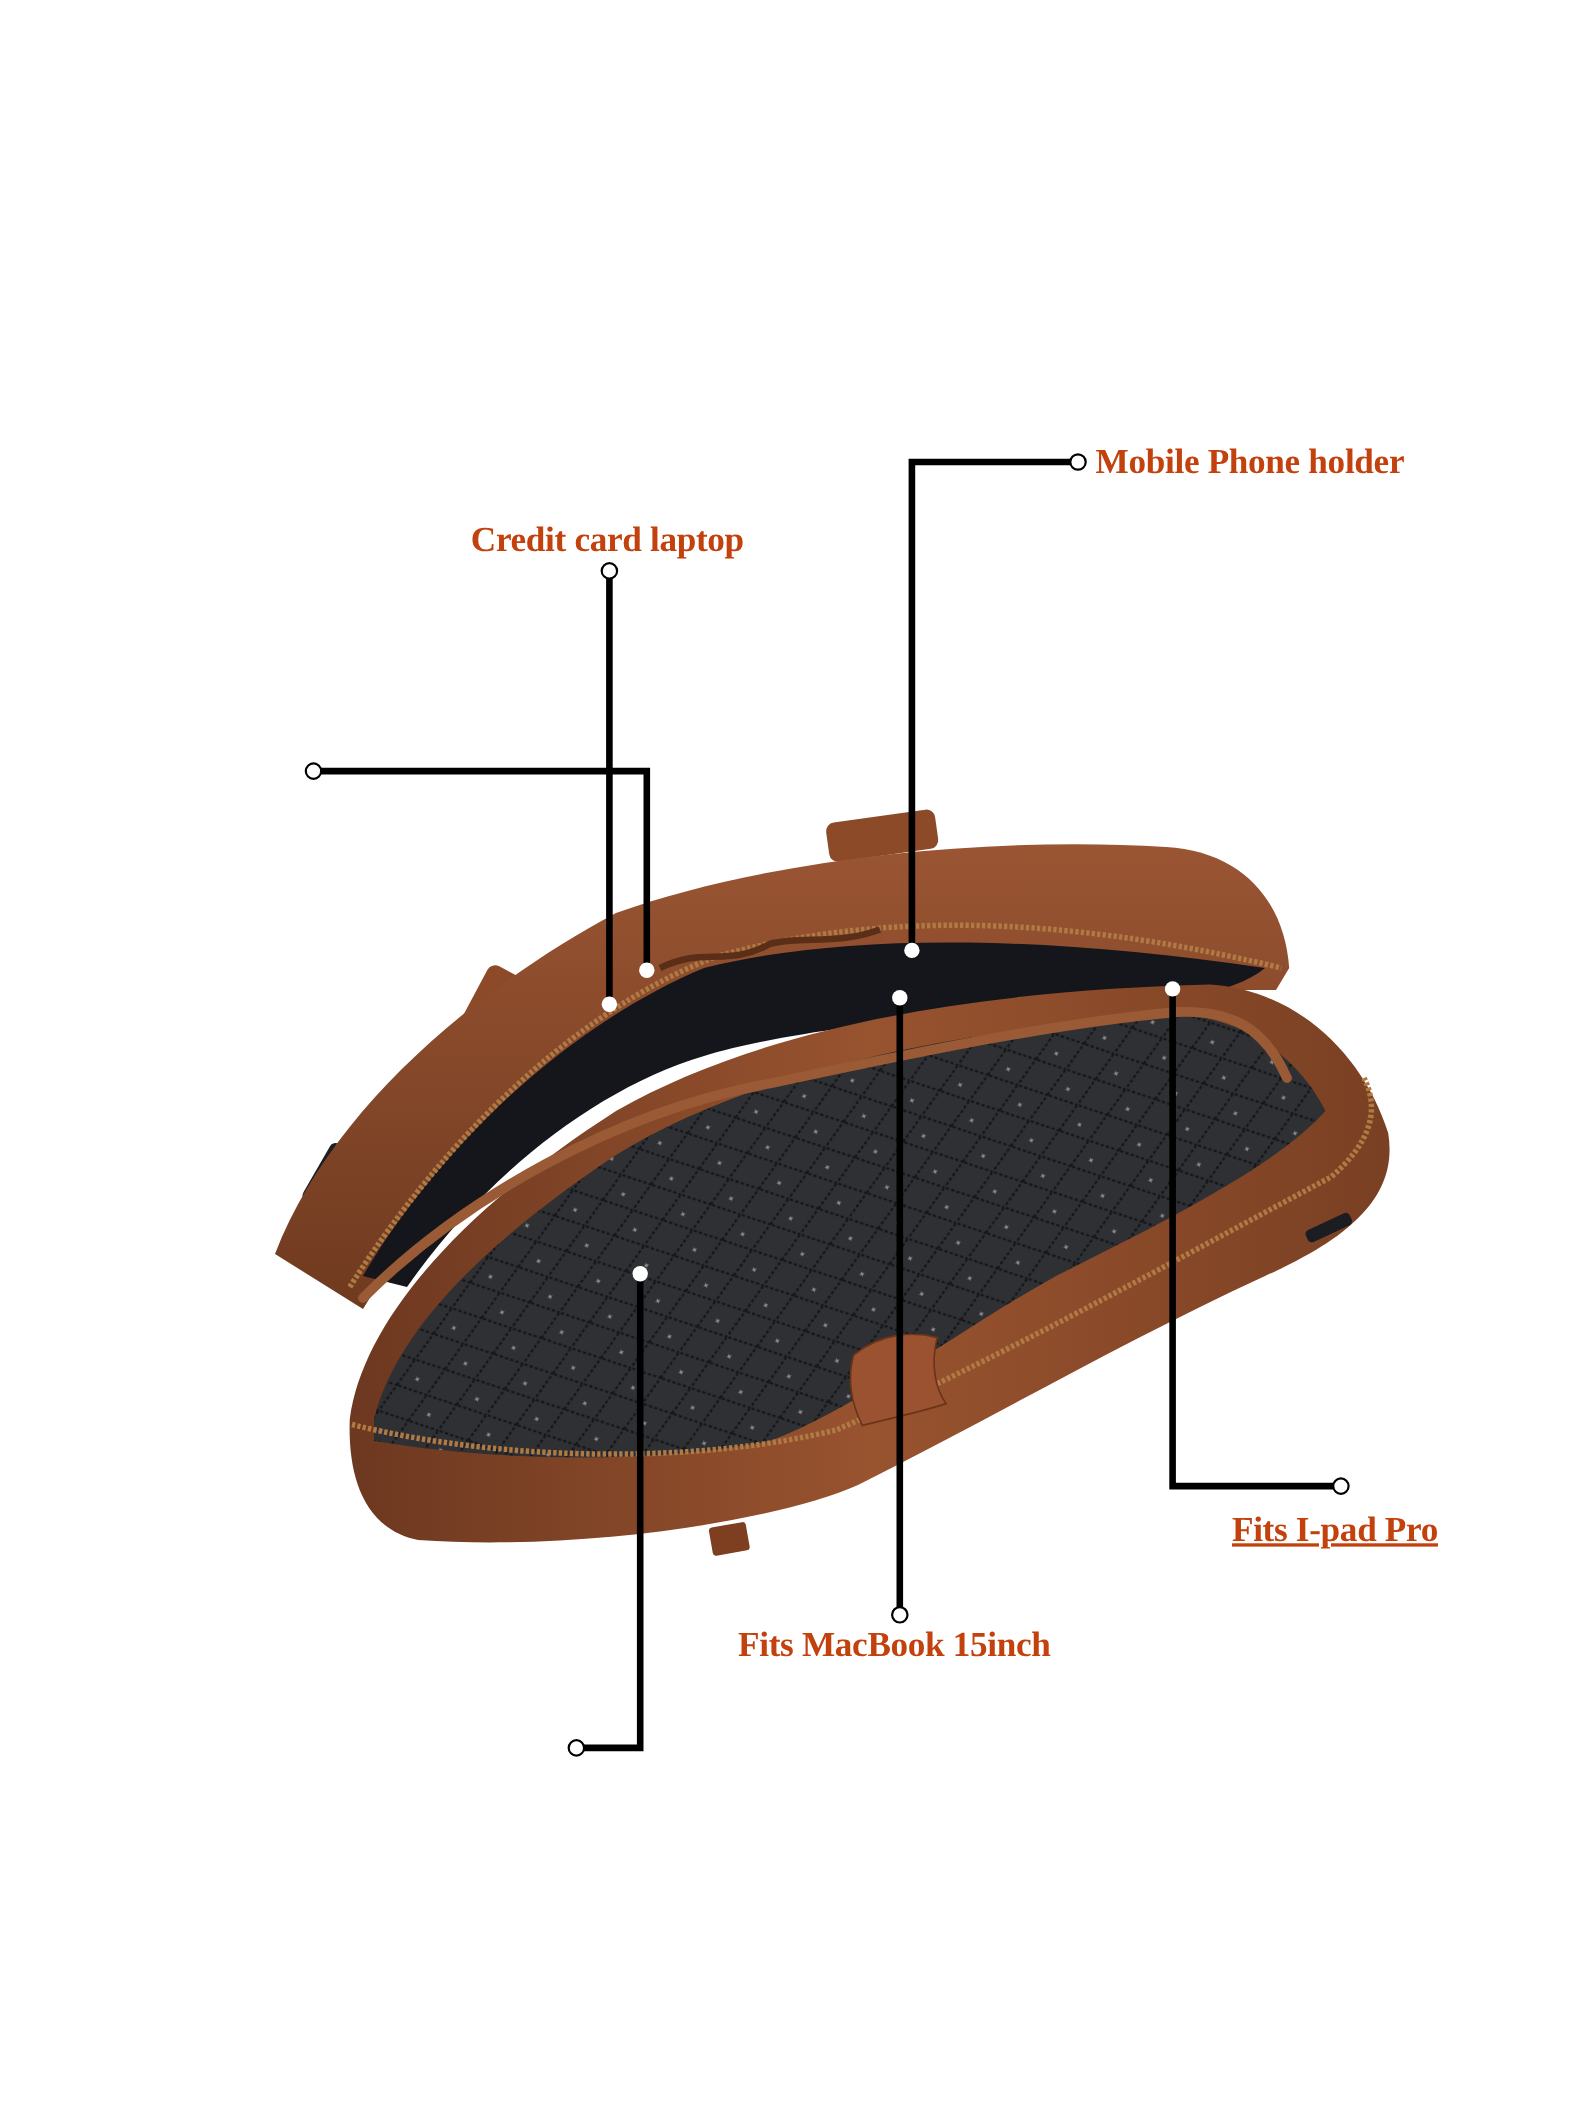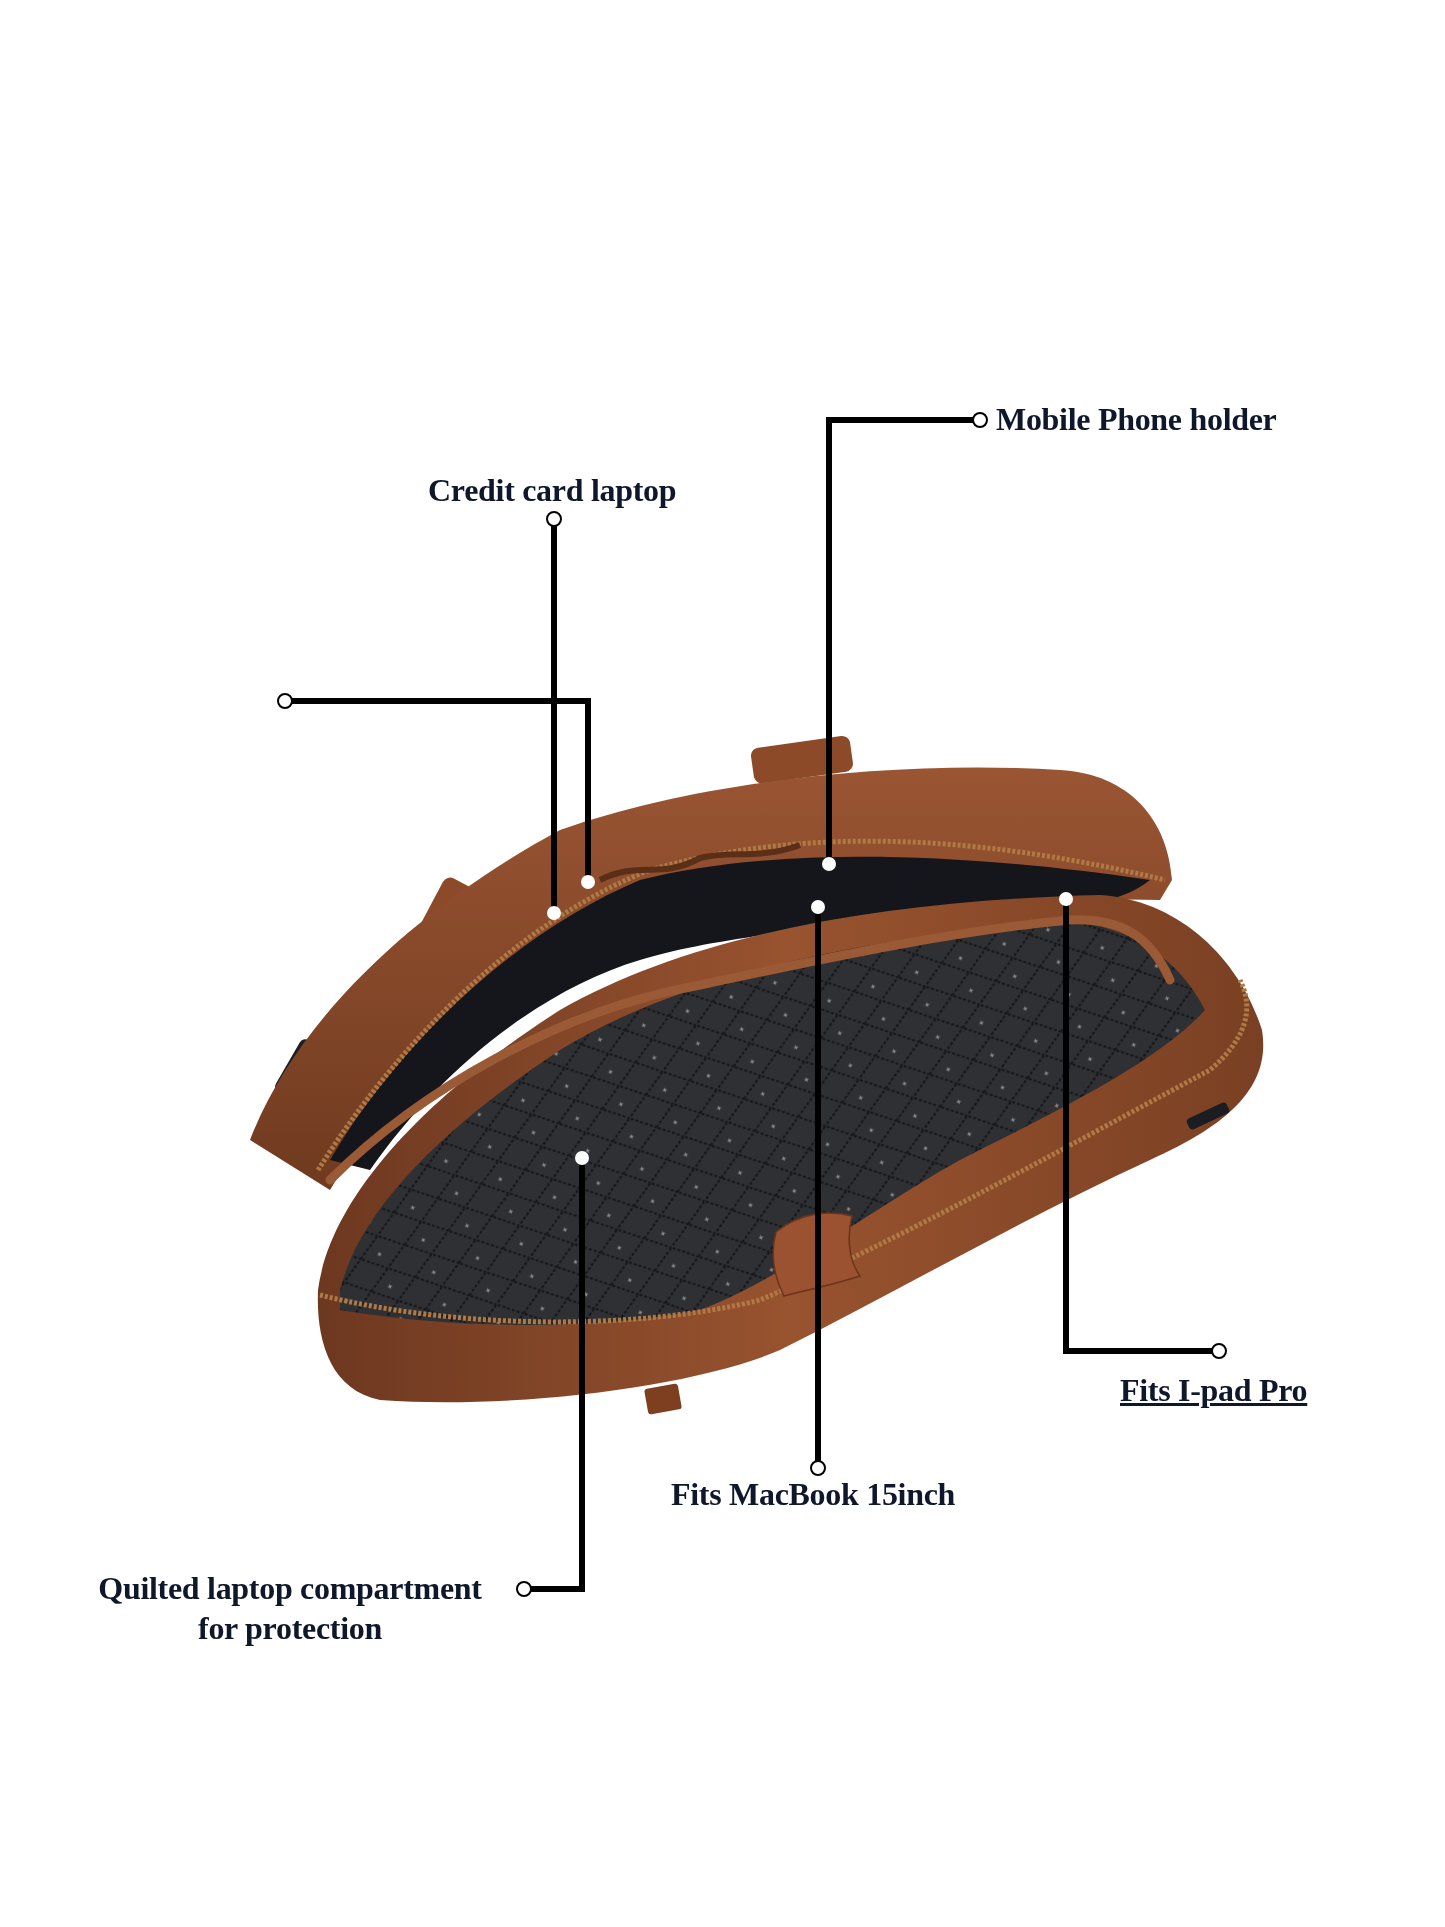--- a/index.html
+++ b/index.html
@@ -1,19 +1,19 @@
 <!DOCTYPE html>
 <html><head>
 <meta charset="utf-8">
 <style>
   html, body { margin: 0; padding: 0; background: #ffffff; }
   body { width: 1445px; height: 1927px; position: relative; overflow: hidden;
          font-family: "Liberation Serif", "DejaVu Serif", serif; }
   .stage { position: absolute; left: 0; top: 0; width: 1445px; height: 1927px; }
-  .label { position: absolute; font-weight: bold; color: #0f172a; font-size: 32px;
+  .label { position: absolute; font-weight: bold; color: #c2410c; font-size: 32px;
            line-height: 40px; letter-spacing: -0.3px; white-space: nowrap; }
   .label.center { text-align: center; }
   svg { position: absolute; left: 0; top: 0; }
 </style>
 </head>
 <body>
 
 <div class="stage">
 
   <svg width="1445" height="1927" viewBox="0 0 1445 1927">
@@ -120,18 +120,14 @@
   </div>
 
   <div class="label" style="left:1120px; top:1370px;text-decoration:underline;">
     <div>Fits I-pad Pro</div>
   </div>
 
   <div class="label" style="left:671px; top:1474px;">
     <div>Fits MacBook 15inch</div>
   </div>
 
-  <div class="label center" style="left:84px; top:1568px; width:412px;">
-    <div>Quilted laptop compartment</div>
-    <div>for protection</div>
-  </div>
 
 </div>
 
 </body></html>

